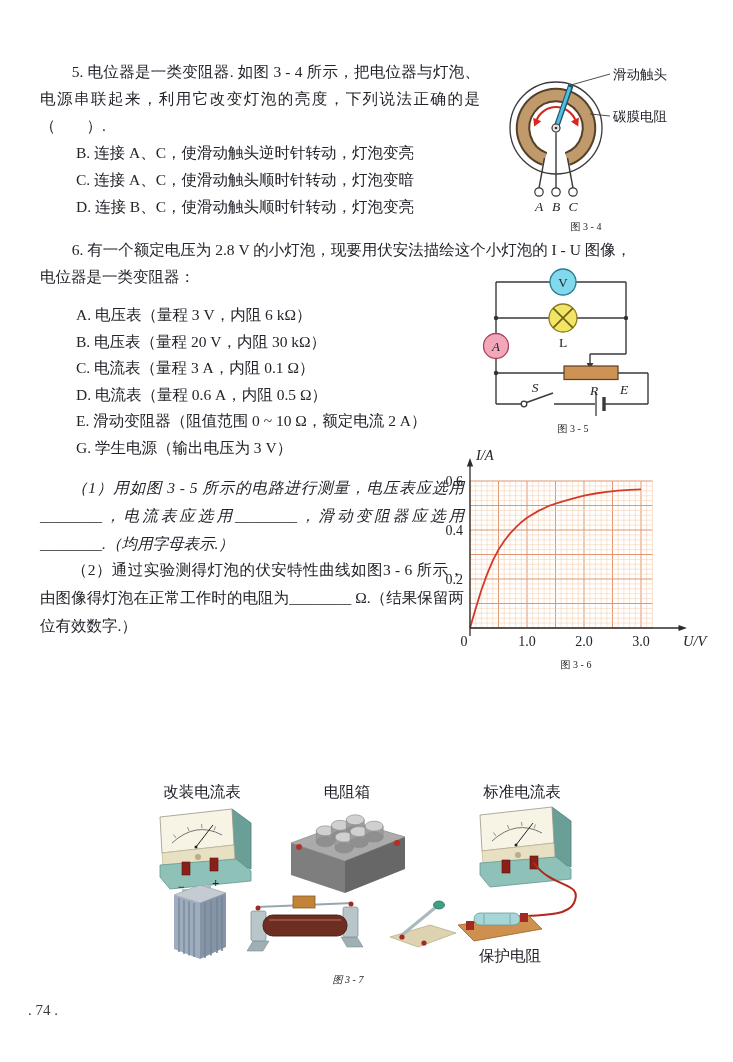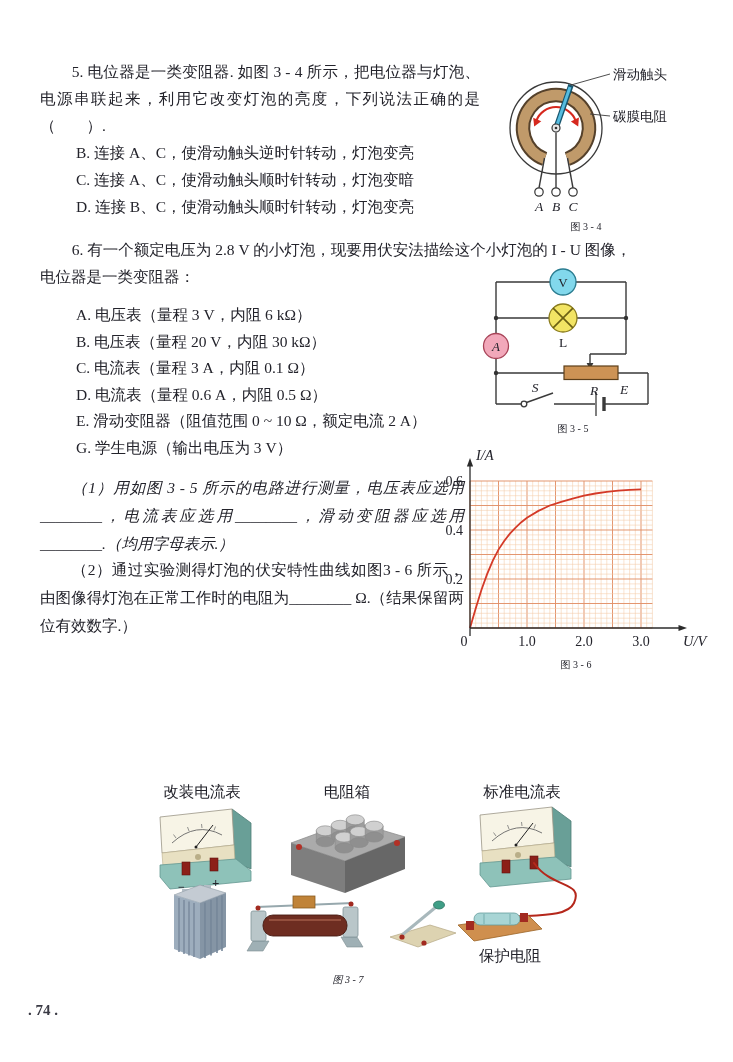--- a/index.html
+++ b/index.html
@@ -298,15 +298,15 @@
         <rect x="16" y="8" width="46" height="12" rx="6" fill="#a8d5d5" stroke="#639c9c" stroke-width="0.8"></rect>
         <path d="M 26 9 V 19 M 52 9 V 19" stroke="#7fb5b5" stroke-width="1.2"></path>
         <rect x="8" y="16" width="8" height="9" fill="#a22a20"></rect>
         <rect x="62" y="8" width="8" height="9" fill="#a22a20"></rect>
       </g>
       <text x="392" y="180" class="f37lab">保护电阻</text>
     </svg>
     <div class="figcap" style="width:460px;font-style:italic;">图 3 - 7</div>
   </div>
 
-  <div class="abs pagenum" style="left:28px;top:1002px;font-weight:bold;">. 74 .</div>
+  <div class="abs pagenum" style="left:28px;top:1002px;">. 74 .</div>
 
 </div>
 
 </body></html>

